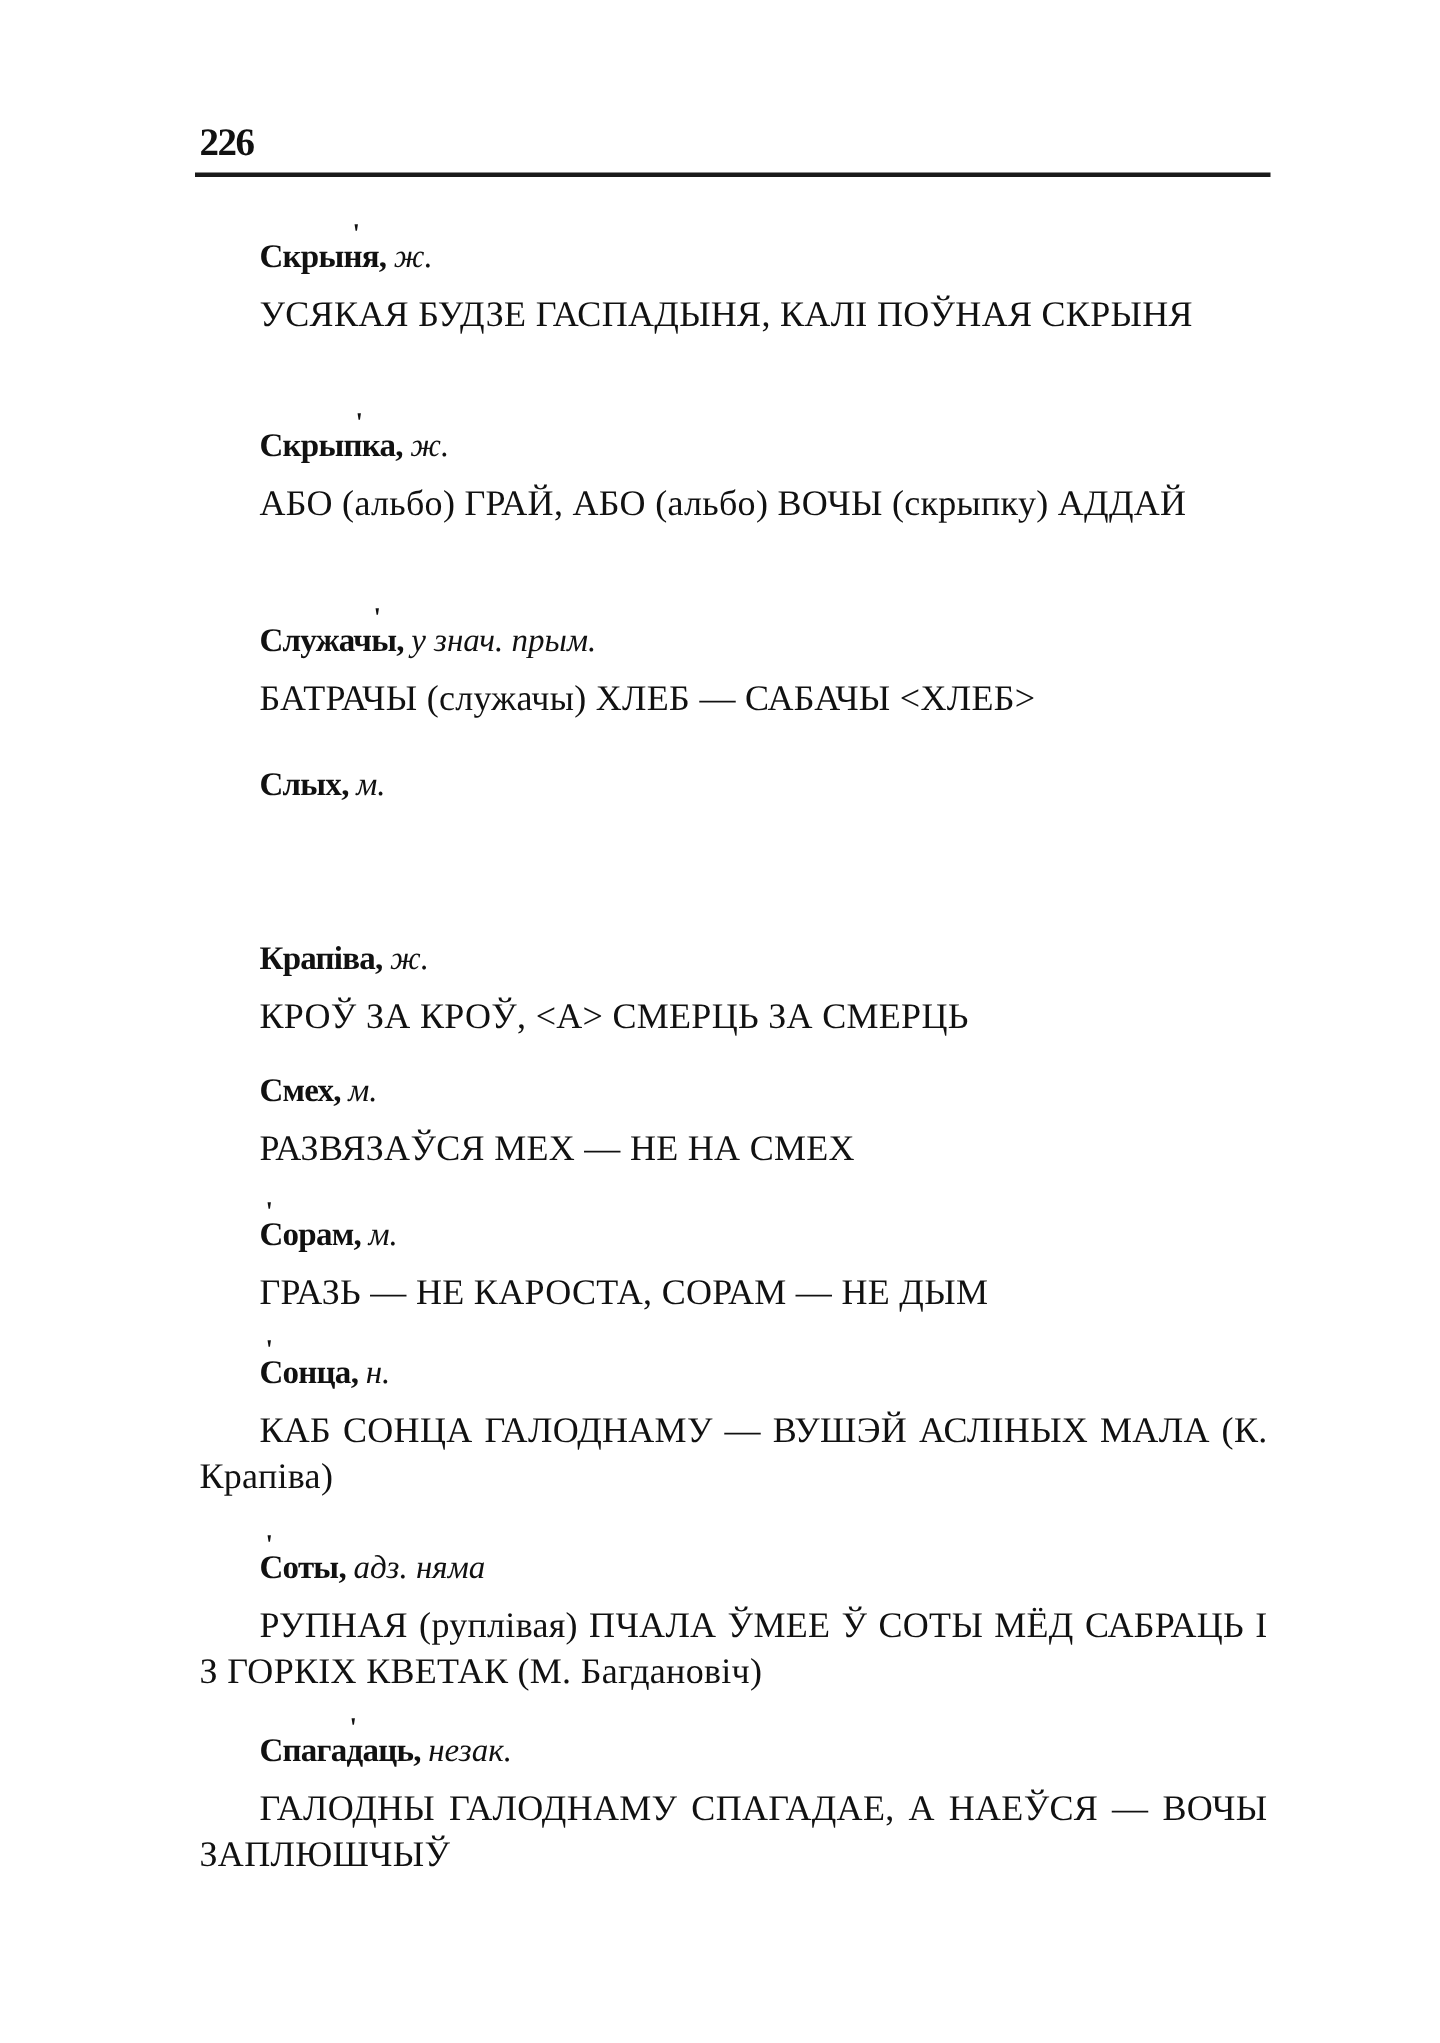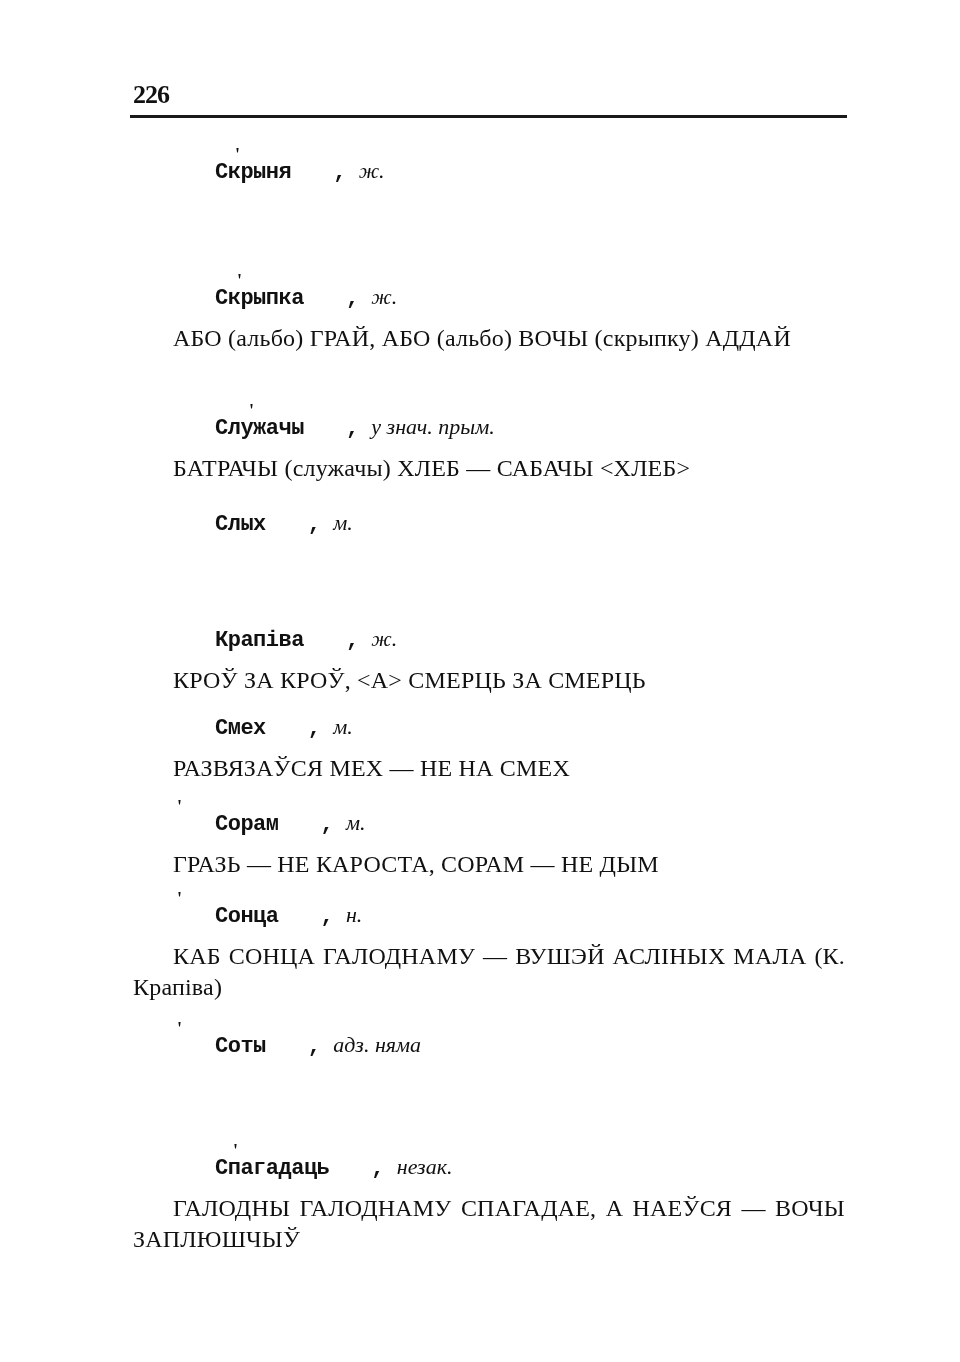--- a/index.html
+++ b/index.html
@@ -2,34 +2,35 @@
 <html><head>
 <meta charset="utf-8">
 <style>
   html, body { margin: 0; padding: 0; background: #ffffff; }
   body { width: 960px; height: 1362px; position: relative; overflow: hidden;
          font-family: "Liberation Serif", "DejaVu Serif", serif; color: #111; }
   .page-num { position: absolute; left: 133px; top: 80px; font-size: 26px; letter-spacing: -1px; font-weight: bold; }
   .rule { position: absolute; left: 130px; top: 115px; width: 717px; height: 3px; background: #1a1a1a; }
   .entry { position: absolute; left: 133px; width: 712px; }
   .head { position: relative; padding-left: 40px; font-size: 22px; line-height: 30px; }
-  .hw { font-weight: bold; font-family: Liberation Mono, monospace; font-stretch: condensed; letter-spacing: -0.5px; margin-left: 42px; }
+  .hw { font-weight: bold; font-family: Liberation Serif, serif; font-stretch: condensed; letter-spacing: -0.5px; }
   .gram { font-style: italic; }
   .accent { position: absolute; top: -16px; font-size: 18px; font-weight: bold; }
   .prov { font-size: 24px; line-height: 31px; text-indent: 40px; text-align: justify; text-align-last: left; margin-top: 9px; letter-spacing: 0.2px; }
 </style>
 </head>
 <body>
 
 <div class="page-num">226</div>
 <div class="rule"></div>
 
 <div id="entries">
     <div class="entry" style="top: 156px;">
       <div class="head"><span class="accent" style="left: 102px;">'</span><span class="hw">Скрыня</span><span class="hw">, </span><span class="gram">ж.</span></div>
+      <div class="prov">УСЯКАЯ БУДЗЕ ГАСПАДЫНЯ, КАЛІ ПОЎНАЯ СКРЫНЯ</div>
     </div>
     <div class="entry" style="top: 282px;">
       <div class="head"><span class="accent" style="left: 104px;">'</span><span class="hw">Скрыпка</span><span class="hw">, </span><span class="gram">ж.</span></div>
       <div class="prov">АБО (альбо) ГРАЙ, АБО (альбо) ВОЧЫ (скрыпку) АДДАЙ</div>
     </div>
     <div class="entry" style="top: 412px;">
       <div class="head"><span class="accent" style="left: 116px;">'</span><span class="hw">Служачы</span><span class="hw">, </span><span class="gram">у знач. прым.</span></div>
       <div class="prov">БАТРАЧЫ (служачы) ХЛЕБ — САБАЧЫ &lt;ХЛЕБ&gt;</div>
     </div>
     <div class="entry" style="top: 508px;">
@@ -46,18 +47,19 @@
     <div class="entry" style="top: 808px;">
       <div class="head"><span class="accent" style="left: 44px;">'</span><span class="hw">Сорам</span><span class="hw">, </span><span class="gram">м.</span></div>
       <div class="prov">ГРАЗЬ — НЕ КАРОСТА, СОРАМ — НЕ ДЫМ</div>
     </div>
     <div class="entry" style="top: 900px;">
       <div class="head"><span class="accent" style="left: 44px;">'</span><span class="hw">Сонца</span><span class="hw">, </span><span class="gram">н.</span></div>
       <div class="prov">КАБ СОНЦА ГАЛОДНАМУ — ВУШЭЙ АСЛІНЫХ МАЛА (К. Крапіва)</div>
     </div>
     <div class="entry" style="top: 1030px;">
       <div class="head"><span class="accent" style="left: 44px;">'</span><span class="hw">Соты</span><span class="hw">, </span><span class="gram">адз. няма</span></div>
+      <div class="prov">РУПНАЯ (руплівая) ПЧАЛА ЎМЕЕ Ў СОТЫ МЁД САБРАЦЬ І З ГОРКІХ КВЕТАК (М. Багдановіч)</div>
     </div>
     <div class="entry" style="top: 1152px;">
       <div class="head"><span class="accent" style="left: 100px;">'</span><span class="hw">Спагадаць</span><span class="hw">, </span><span class="gram">незак.</span></div>
       <div class="prov">ГАЛОДНЫ ГАЛОДНАМУ СПАГАДАЕ, А НАЕЎСЯ — ВОЧЫ ЗАПЛЮШЧЫЎ</div>
     </div>
   </div>
 
 </body></html>

